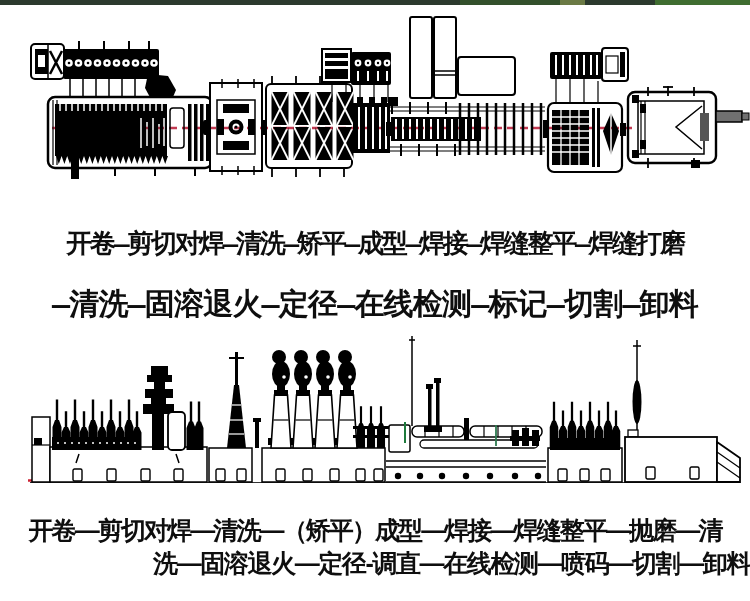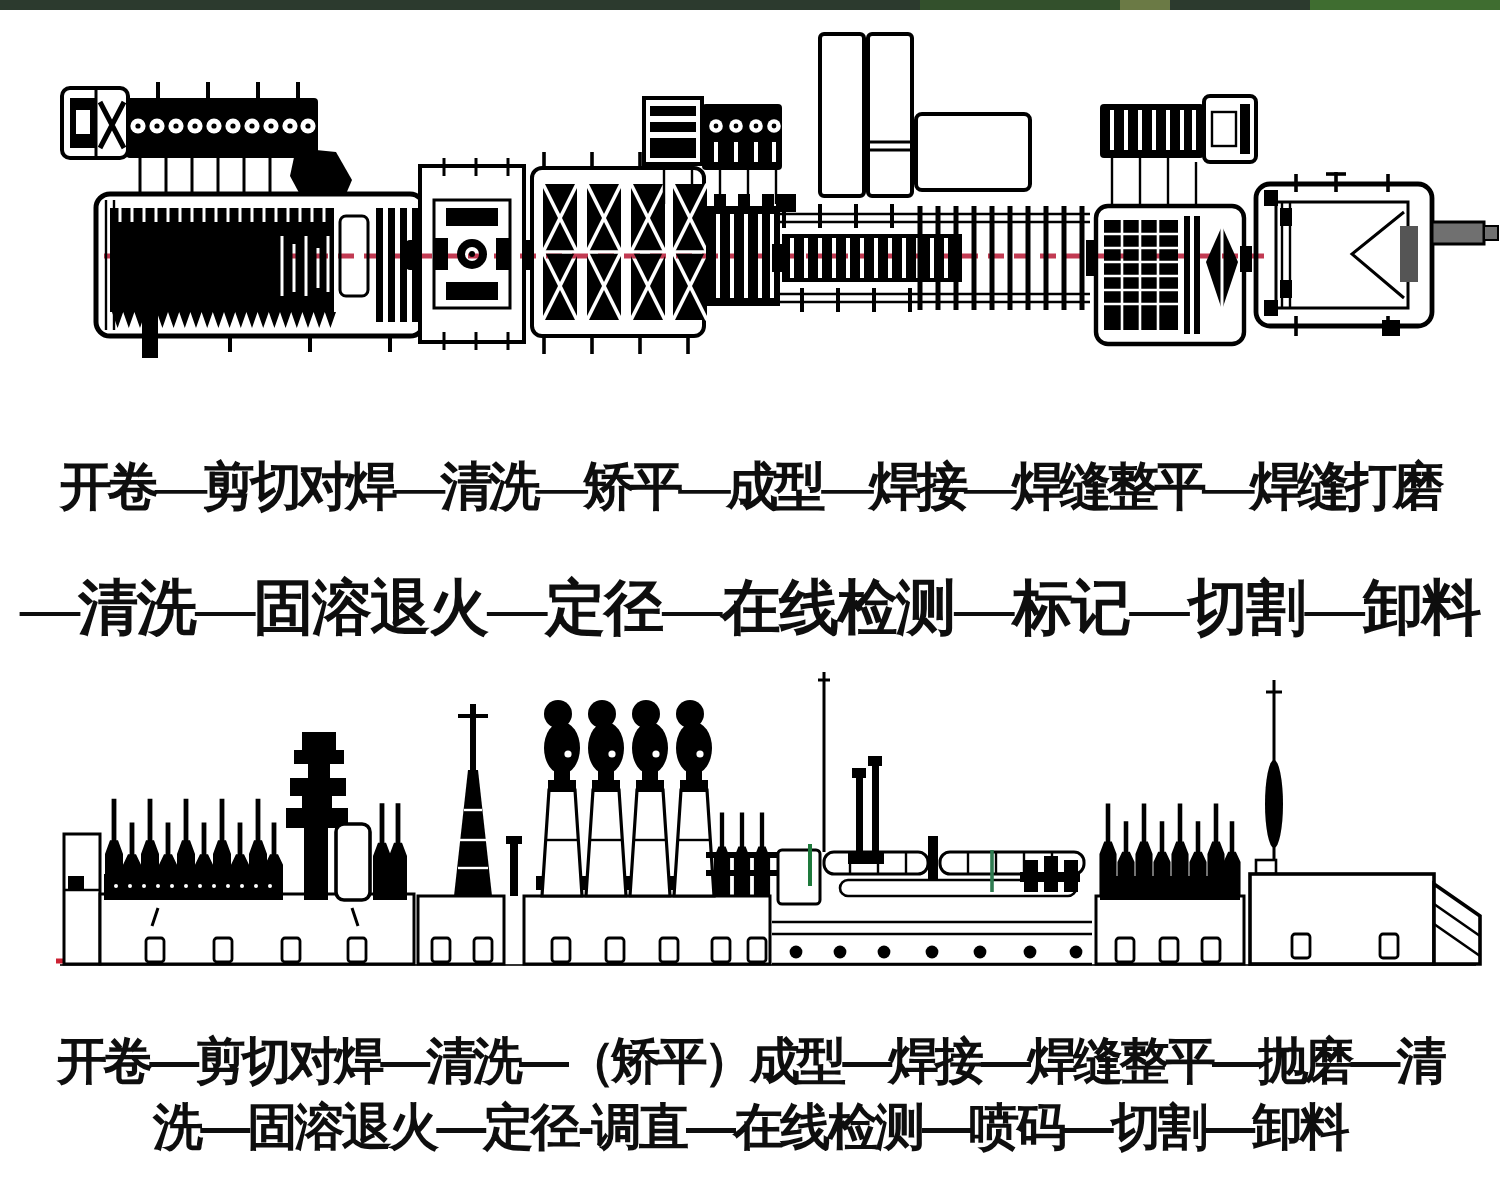--- a/index.html
+++ b/index.html
@@ -1,24 +1,24 @@
 <!DOCTYPE html>
 <html><head>
 <meta charset="utf-8">
 <style>
   html,body{margin:0;padding:0;}
   body{width:750px;height:601px;background:#fff;position:relative;overflow:hidden;font-family:"Liberation Sans",sans-serif;}
   svg{position:absolute;left:0;}
   .flow{position:absolute;left:0;width:750px;text-align:center;color:#0e0e0e;font-weight:700;white-space:nowrap;}
-  .flow-serif{font-family:Liberation Serif, serif;}
+  .flow-serif{font-family:Liberation Mono, monospace;}
   .flow-sans{font-family:"Liberation Sans",sans-serif;}
   #flow1a{top:226px;font-size:26px;letter-spacing:-2.2px;}
   #flow1b{top:284px;font-size:30px;letter-spacing:-0.8px;}
   #flow2a{top:514px;font-size:25px;letter-spacing:-1.9px;}
-  #flow2b{top:547px;font-size:25px;letter-spacing:-1.4px;}
+  #flow2b{top:547px;font-size:25px;letter-spacing:-1.4px;text-align:right;}
 </style>
 </head>
 <body>
 
 <svg id="top-drawing" style="top:0" width="750" height="225" viewBox="0 0 750 225">
   <g>
     <rect x="0" y="0" width="750" height="5" fill="#2c3a2e"></rect>
     <rect x="460" y="0" width="120" height="5" fill="#33502c"></rect>
     <rect x="560" y="0" width="25" height="5" fill="#6b7a45"></rect>
     <rect x="655" y="0" width="95" height="5" fill="#3f6d30"></rect>

